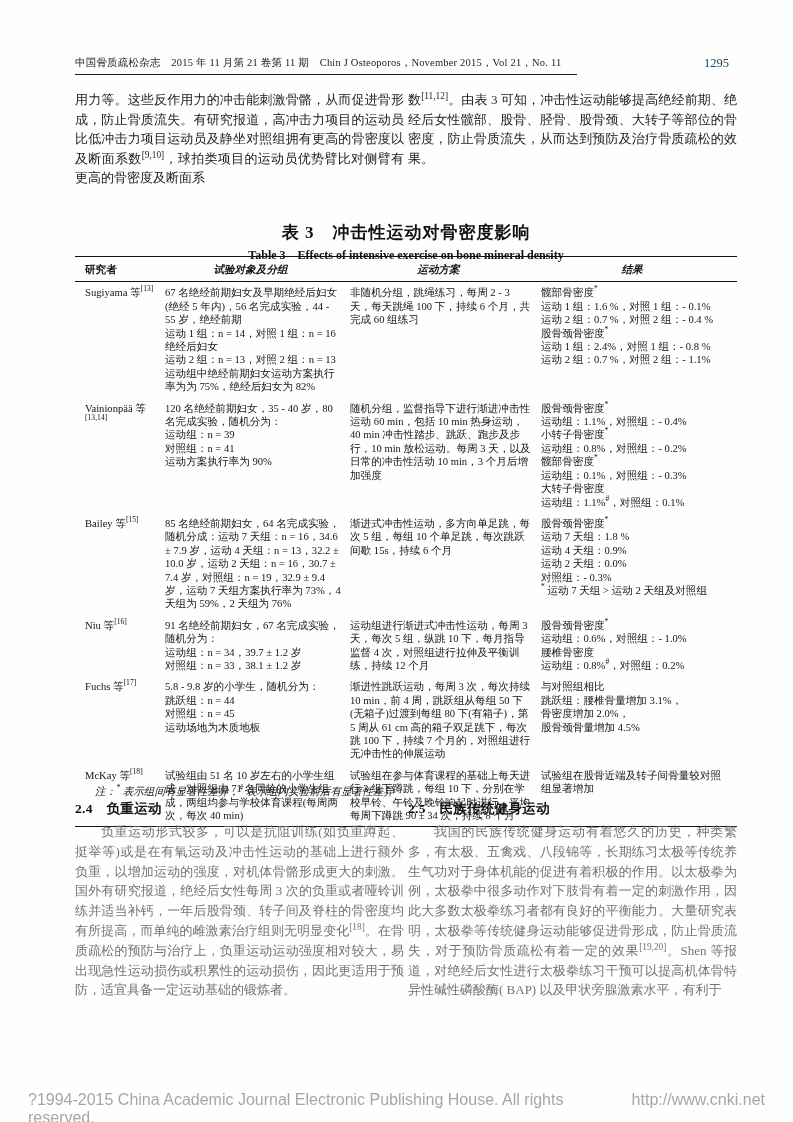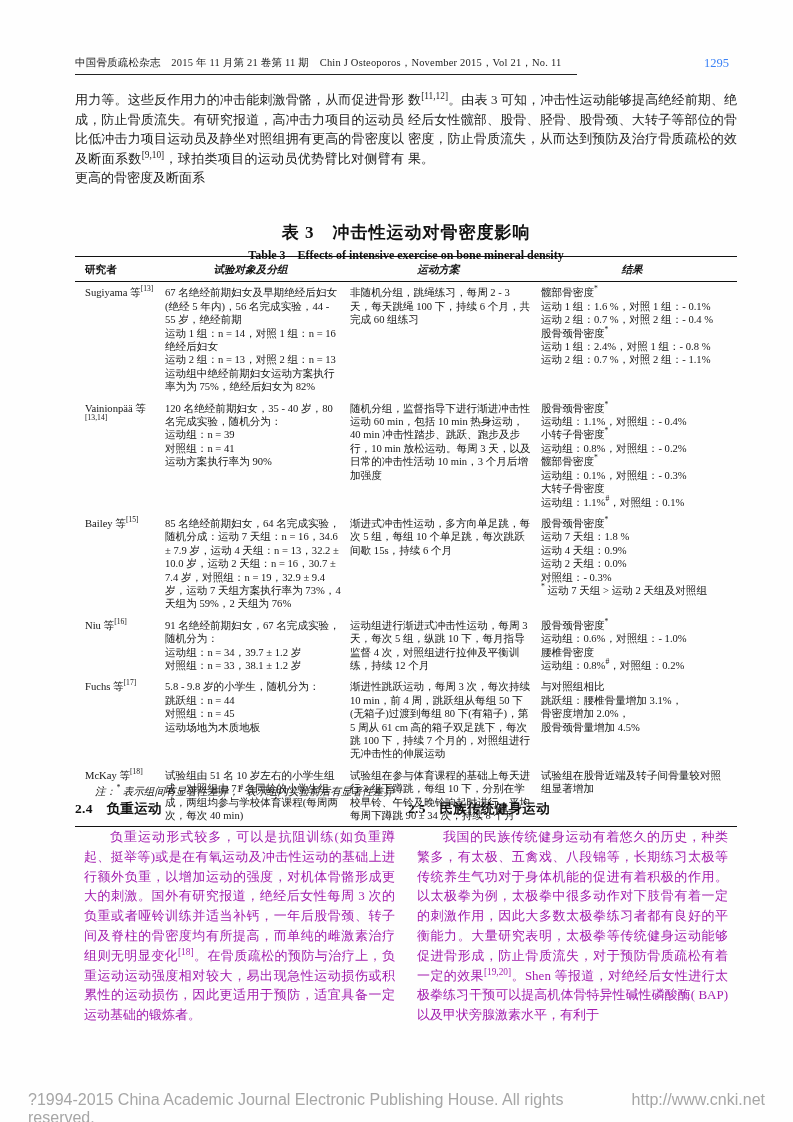--- a/index.html
+++ b/index.html
@@ -10,21 +10,21 @@
     font-family:"Liberation Serif","DejaVu Serif",serif;
     color:#1c1c1c;
     overflow:hidden;
   }
   
   .header{position:absolute;top:56px;left:75px;width:662px;height:22px;font-size:10.5px;}
   .journal-line{
     display:inline-block;width:502px;border-bottom:1.2px solid #222;
     padding-bottom:4px;letter-spacing:.2px;color:#222;white-space:nowrap;overflow:hidden;
   }
-  .page-num{position:absolute;right:8px;top:0;font-size:12.5px;color:#3b82f6;}
+  .page-num{position:absolute;right:8px;top:0;font-size:12.5px;color:#0c4a6e;}
   
   .col{position:absolute;width:329px;text-align:justify;font-size:13px;line-height:19.6px;color:#1b1b1b;}
   .col-left{left:75px;}
   .col-right{left:408px;}
   .c-top-left{top:90px;}
   .c-top-right{top:90px;}
   
   .tbl-title{position:absolute;top:221px;left:75px;width:662px;text-align:center;}
   .tbl-title .zh{font-size:17px;font-weight:bold;letter-spacing:1px;color:#111;}
   .tbl-title .en{font-size:12px;font-weight:bold;margin-top:3px;color:#111;}
@@ -41,21 +41,21 @@
   .tc.c2,.tc.c3,.tc.c4{text-align:left;}
   .thead .c1{text-align:left;}
   .thead .c2,.thead .c3,.thead .c4{text-align:center;padding-right:14px;font-style:italic;}
   .tbody .trow{align-items:start;}
   .tbody .tc{padding-top:4px;padding-bottom:4px;}
   sup{font-size:0.72em;vertical-align:super;line-height:0;}
   .tbl-note{position:absolute;top:785px;left:95px;width:640px;font-size:10.6px;color:#141414;font-style:italic;}
   
   .sec{position:absolute;width:329px;}
   .sec h3{margin:0 0 4px 0;font-size:13.5px;font-weight:bold;color:#111;letter-spacing:.3px;}
-  .sec p{margin:9px;text-align:justify;font-size:13px;line-height:19.8px;text-indent:2em;color:#a21caf;}
+  .sec p{margin:0;text-align:justify;font-size:13px;line-height:19.8px;text-indent:2em;color:#737373;}
   .sec-24{left:75px;top:800px;}
   .sec-25{left:408px;top:800px;}
   
   .footer{position:absolute;left:28px;right:28px;top:1091px;font-size:16px;color:#a6a6a6;
     font-family:"Liberation Sans","DejaVu Sans",sans-serif;display:flex;justify-content:space-between;}
 </style>
 </head>
 <body>
 
 <div class="page">

